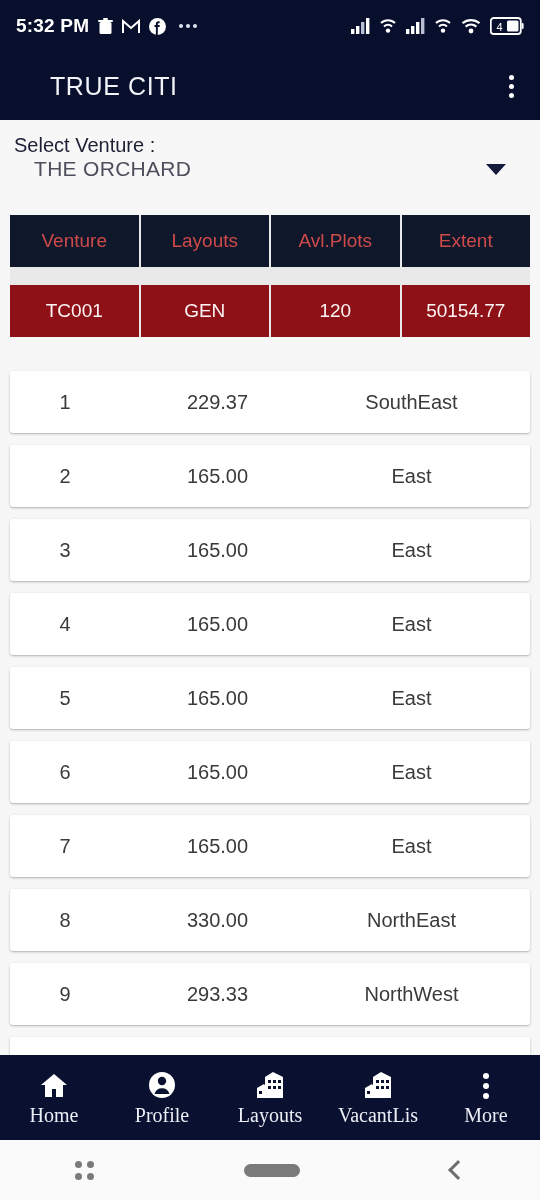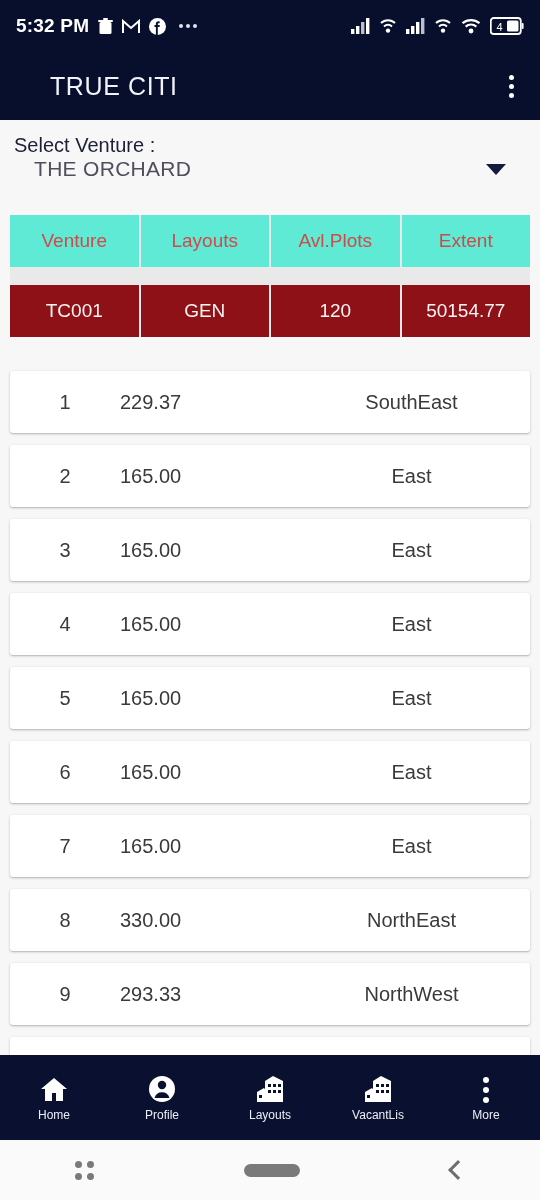--- a/index.html
+++ b/index.html
@@ -45,47 +45,47 @@
   .caret { width:0; height:0; border-left:10px solid transparent; border-right:10px solid transparent; border-top:11px solid #131a3c; }
 
   
   .table { margin:34px 10px 0 10px; background:#e9e9ea; }
   .trow { display:flex; gap:2px; }
   .trow + .trow { margin-top:18px; }
   .th, .td {
     flex:1 1 0; height:52px; display:flex; align-items:center; justify-content:center;
     font-size:19px;
   }
-  .th { background:#5eead4; color:#cf4a4a; }
+  .th { background:#0f172a; color:#cf4a4a; }
   .td { background:#8e1117; color:#fdf4f4; }
 
   
   .list { margin-top:16px; padding:0 10px; }
   .card {
     background:#fff; border-radius:3px; height:62px;
     display:flex; align-items:center;
     box-shadow:0 1px 3px rgba(0,0,0,.20), 0 1px 1px rgba(0,0,0,.10);
     margin-bottom:12px; cursor:pointer;
   }
   .c-no   { width:110px; text-align:center; font-size:20px; color:#3a3a3a; }
-  .c-ext  { width:195px; text-align:left; font-size:20px; color:#3a3a3a; }
+  .c-ext  { width:195px; text-align:center; font-size:20px; color:#3a3a3a; }
   .c-dir  { flex:1; text-align:center; font-size:20px; color:#3a3a3a; padding-right:22px; }
 
   .scrollarea { position:absolute; top:355px; left:0; right:0; bottom:145px; overflow:hidden; }
 
   
   .bottomnav {
     position:absolute; left:0; right:0; bottom:60px; height:85px;
     background:#0a1130; display:flex; align-items:center;
   }
   .nav-item {
     flex:1; display:flex; flex-direction:column; align-items:center; justify-content:center;
     gap:5px; cursor:pointer; height:100%;
   }
-  .nav-label { color:#eceef6; font-size:12px; }
+  .nav-label { color:#eceef6; font-size:20px;font-family:Liberation Serif, serif; }
   .nav-ico { height:30px; display:flex; align-items:flex-end; }
   .kebab-v { display:flex; flex-direction:column; gap:4px; }
   .kebab-v i { width:6px; height:6px; border-radius:50%; background:#fff; display:block; }
 
   
   .sysnav {
     position:absolute; left:0; right:0; bottom:0; height:60px; background:#fafafa;
     display:flex; align-items:center; justify-content:space-around;
   }
   .grid4 { display:grid; grid-template-columns:repeat(2,7px); gap:5px; }

